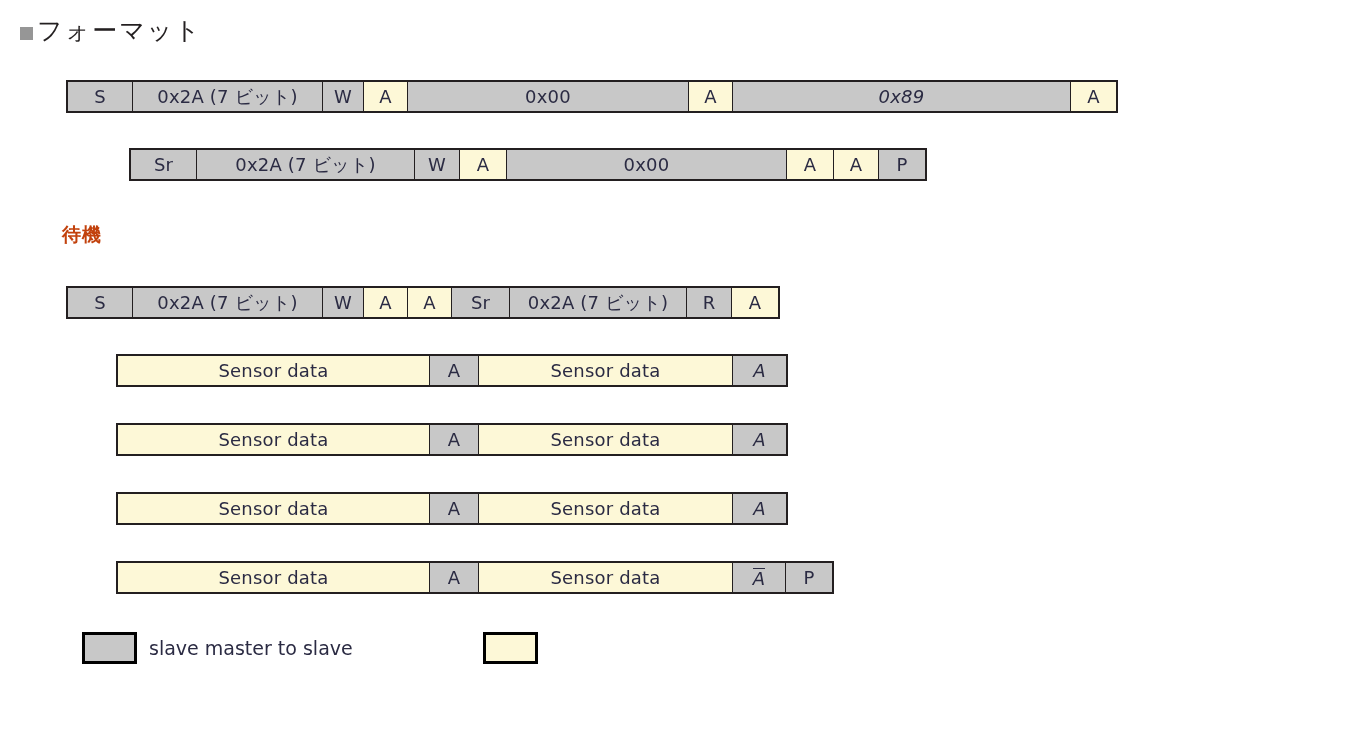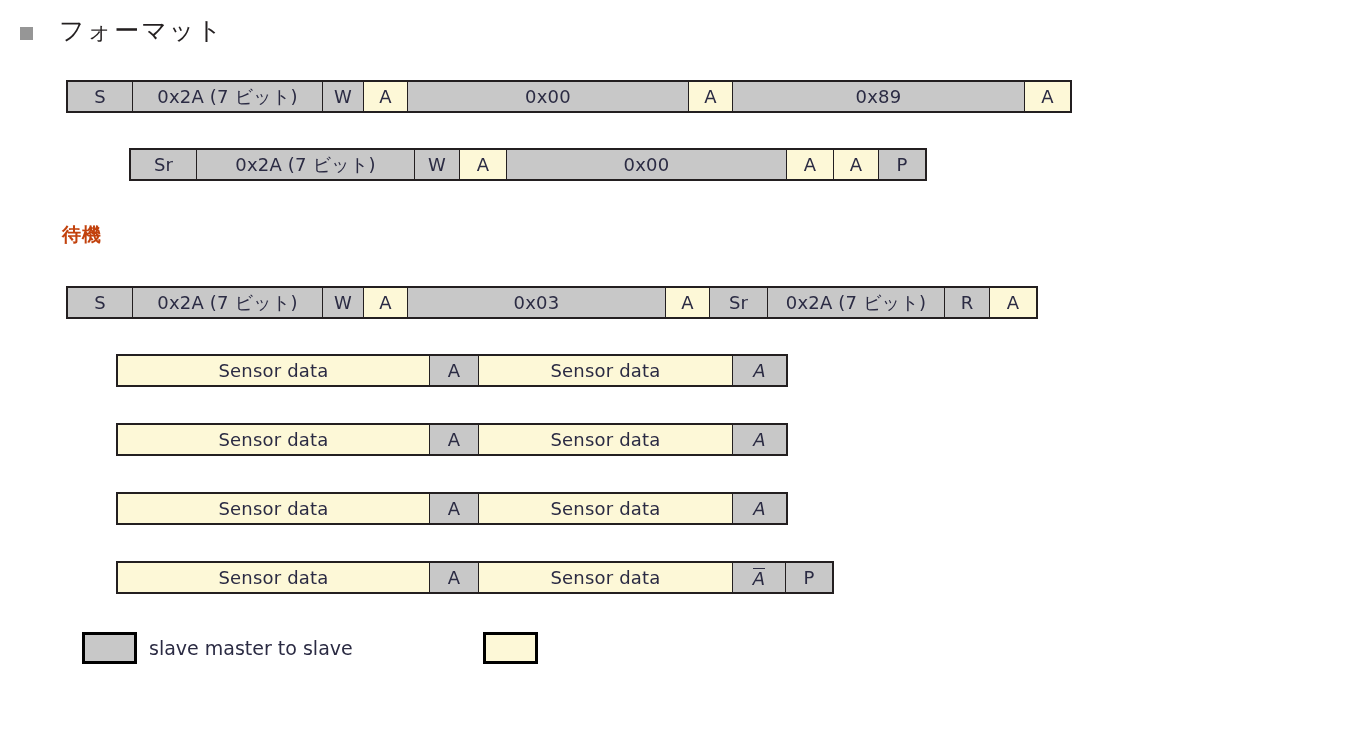--- a/index.html
+++ b/index.html
@@ -16,21 +16,21 @@
     overflow: hidden;
   }
 
   
   .title-row {
     position: absolute;
     left: 20px;
     top: 18px;
     display: flex;
     align-items: center;
-    gap: 26px;
+    gap: 4px;
   }
   .bullet-square {
     width: 13px;
     height: 13px;
     background: #969696;
     display: block;
     margin-top: 6px;
   }
   .title-text {
     font-size: 25px;
@@ -120,39 +120,38 @@
 <div class="standby">待機</div>
 
 <div id="frames-host">
     <div class="frame" style="left: 66px; top: 80px;">
       <div class="cell master" style="width: 65px;">S</div>
       <div class="cell master" style="width: 190px;">0x2A (7 ビット)</div>
       <div class="cell master" style="width: 41px;">W</div>
       <div class="cell slave" style="width: 44px;">A</div>
       <div class="cell master" style="width: 281px;">0x00</div>
       <div class="cell slave" style="width: 44px;">A</div>
-      <div class="cell master" style="width: 292px;">0x89</div>
+      <div class="cell master" style="width: 338px; font-style: italic;">0x89</div>
       <div class="cell slave" style="width: 45px;">A</div>
     </div>
     <div class="frame" style="left: 129px; top: 148px;">
       <div class="cell master" style="width: 66px;">Sr</div>
       <div class="cell master" style="width: 218px;">0x2A (7 ビット)</div>
       <div class="cell master" style="width: 45px;">W</div>
       <div class="cell slave" style="width: 47px;">A</div>
       <div class="cell master" style="width: 280px;">0x00</div>
       <div class="cell slave" style="width: 47px;">A</div>
       <div class="cell slave" style="width: 45px;">A</div>
       <div class="cell master" style="width: 46px;">P</div>
     </div>
     <div class="frame" style="left: 66px; top: 286px;">
       <div class="cell master" style="width: 65px;">S</div>
       <div class="cell master" style="width: 190px;">0x2A (7 ビット)</div>
       <div class="cell master" style="width: 41px;">W</div>
       <div class="cell slave" style="width: 44px;">A</div>
-      <div class="cell master" style="width: 258px;">0x03</div>
       <div class="cell slave" style="width: 44px;">A</div>
       <div class="cell master" style="width: 58px;">Sr</div>
       <div class="cell master" style="width: 177px;">0x2A (7 ビット)</div>
       <div class="cell master" style="width: 45px;">R</div>
       <div class="cell slave" style="width: 46px;">A</div>
     </div>
     <div class="frame" style="left: 116px; top: 354px;">
       <div class="cell slave" style="width: 312px;">Sensor data</div>
       <div class="cell master" style="width: 49px;">A</div>
       <div class="cell slave" style="width: 254px;">Sensor data</div>

